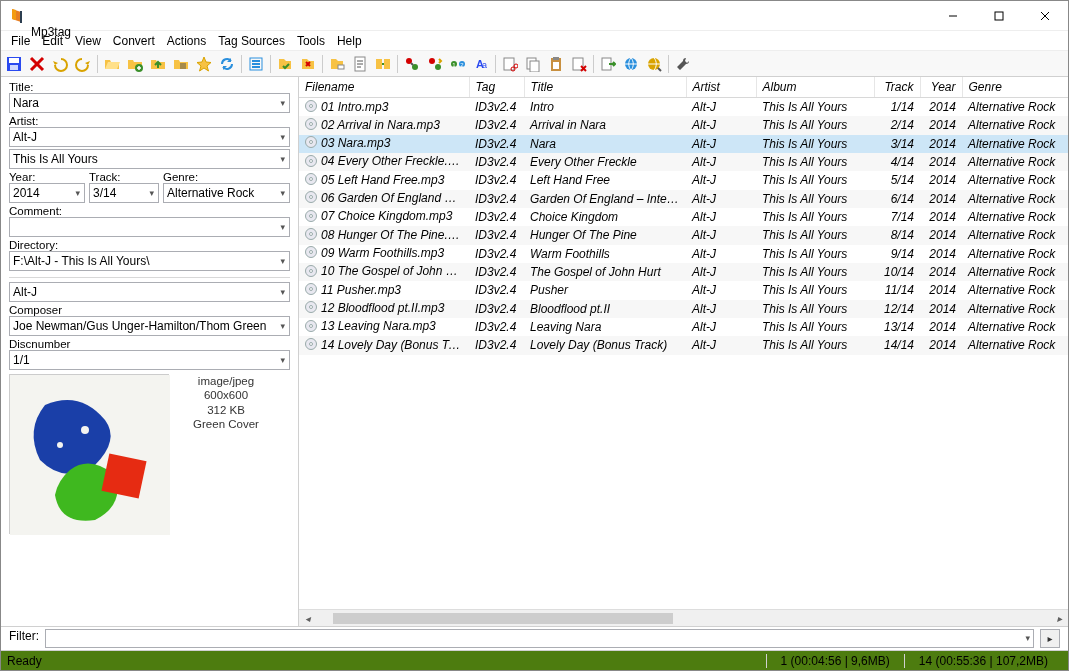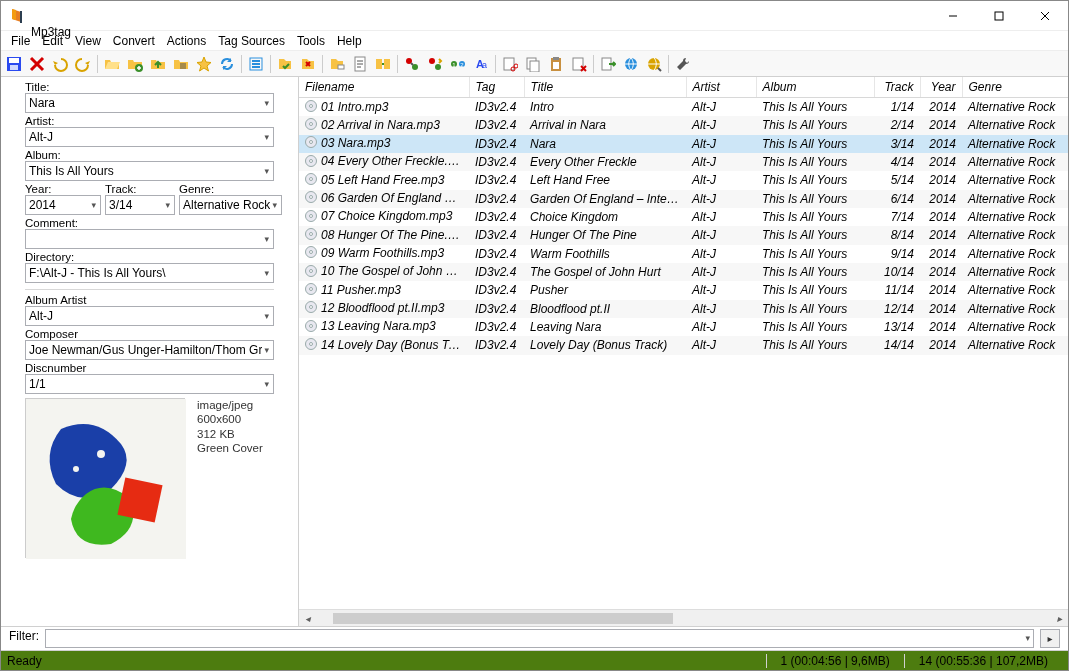--- a/index.html
+++ b/index.html
@@ -75,21 +75,21 @@
 
 .main {
   flex: 1;
   display: flex;
   overflow: hidden;
 }
 
 
 .left-panel {
   width: 298px;
-  padding: 4px 24px;
+  padding: 4px 8px;
   border-right: 1px solid #d0d0d0;
   overflow-y: auto;
   font-size: 12px;
 }
 .field-group { margin-bottom: 2px; }
 .field-row { display: flex; gap: 4px; }
 .field-row .field-group { flex: 1; }
 .field-row .field-group.year { flex: 0 0 76px; }
 .field-row .field-group.track { flex: 0 0 70px; }
 .field-group label {
@@ -115,21 +115,21 @@
   padding: 0 2px;
 }
 .hr { border: none; border-top: 1px solid #d8d8d8; margin: 6px 0 4px; }
 
 .album-art-row { display: flex; gap: 12px; margin-top: 4px; }
 .album-art {
   width: 160px; height: 160px;
   border: 1px solid #ccc;
   background: #eee;
 }
-.art-meta { font-size: 11.5px; color: #333; width: 90px; }
+.art-meta { font-size: 11.5px; color: #333; text-align: center; width: 90px; }
 .art-meta div { line-height: 1.25; }
 
 
 .right-panel {
   flex: 1;
   display: flex;
   flex-direction: column;
   overflow: hidden;
   font-style: italic;
 }
@@ -459,21 +459,20 @@
         </div>
     </div>
     <div class="field-group">
       <label>Artist:</label>
       <div class="combo">
           <span class="val">Alt-J</span>
           <span class="chev">▾</span>
         </div>
     </div>
     <div class="field-group">
-      <label>Album:</label>
       <div class="combo">
           <span class="val">This Is All Yours</span>
           <span class="chev">▾</span>
         </div>
     </div>
     <div class="field-row">
       <div class="field-group year">
         <label>Year:</label>
         <div class="combo">
             <span class="val">2014</span>
@@ -506,21 +505,20 @@
       <label>Directory:</label>
       <div class="combo">
           <span class="val">F:\Alt-J - This Is All Yours\</span>
           <span class="chev">▾</span>
         </div>
     </div>
 
     <hr class="hr">
 
     <div class="field-group">
-      <label>Album Artist</label>
       <div class="combo">
           <span class="val">Alt-J</span>
           <span class="chev">▾</span>
         </div>
     </div>
     <div class="field-group">
       <label>Composer</label>
       <div class="combo">
           <span class="val">Joe Newman/Gus Unger-Hamilton/Thom Green</span>
           <span class="chev">▾</span>

